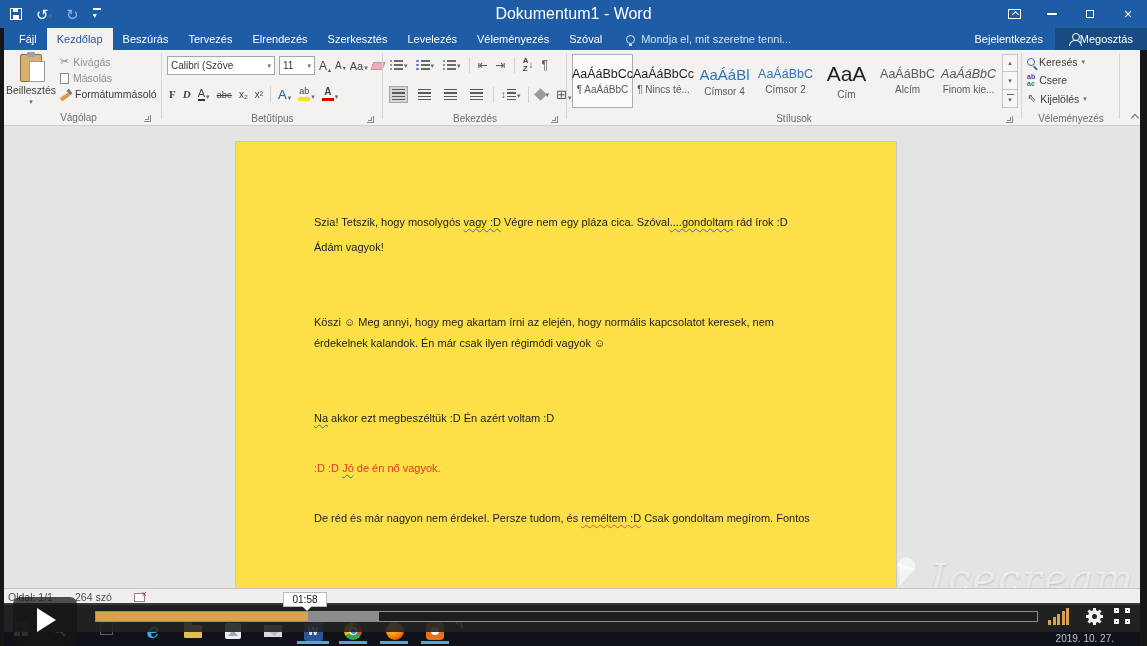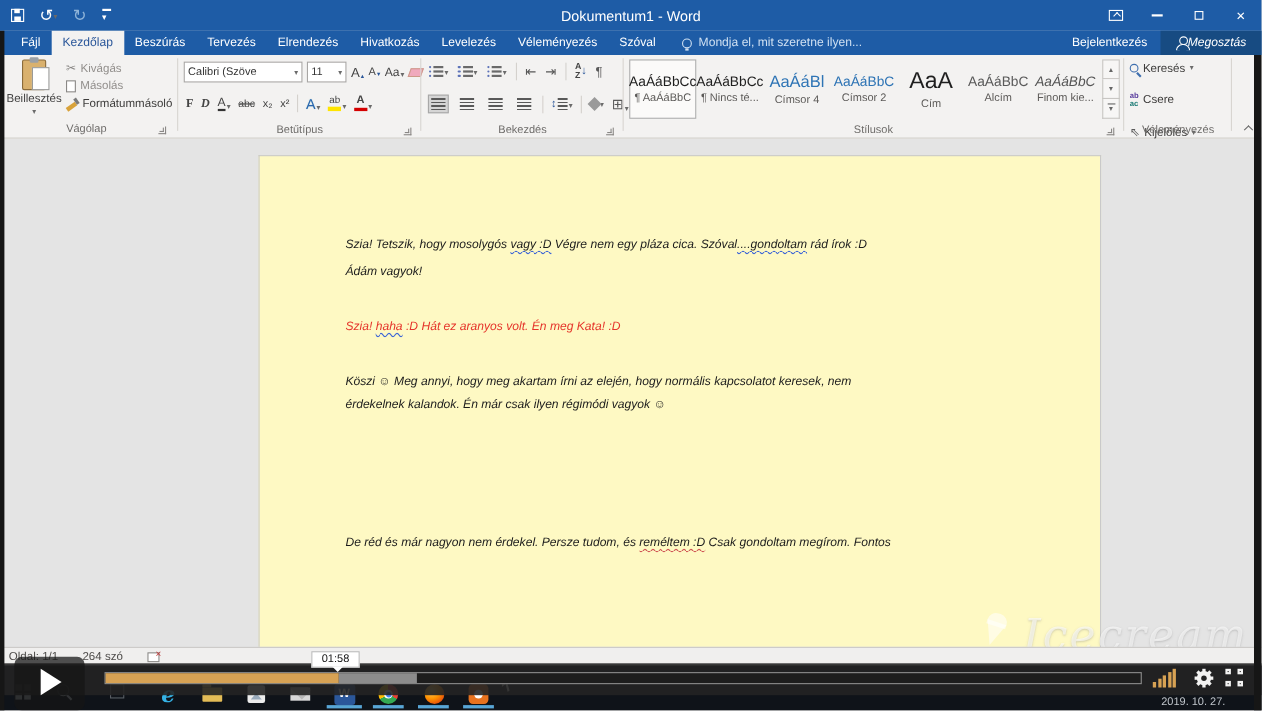--- a/index.html
+++ b/index.html
@@ -14,40 +14,40 @@
   
   .titlebar{position:absolute;left:0;top:0;width:1147px;height:28px;background:var(--titlebar-blue);color:#fff;}
   .qat{position:absolute;left:10px;top:0;height:28px;display:flex;align-items:center;gap:14px;}
   .floppy{width:12px;height:12px;border:1.5px solid #fff;position:relative;}
   .floppy::before{content:'';position:absolute;left:2px;top:-1px;width:5px;height:4px;background:#fff;}
   .floppy::after{content:'';position:absolute;left:1.5px;bottom:0;width:6px;height:4px;background:#fff;}
   .undo{font-size:15px;line-height:1;} .undo small{font-size:7px;vertical-align:2px;}
   .redo{font-size:15px;line-height:1;color:#8fb4d9;}
   .qat-more{font-size:8px;position:relative;padding-top:3px;}
   .qat-more::before{content:'';position:absolute;top:0;left:0;width:8px;height:1.5px;background:#fff;}
-  .wintitle{position:absolute;left:0;top:0;width:100%;height:28px;display:flex;align-items:center;justify-content:center;font-size:13px;color:#fff;}
+  .wintitle{position:absolute;left:0;top:0;width:100%;height:28px;display:flex;align-items:center;justify-content:center;font-size:16px;color:#fff;}
   .winctrl{position:absolute;top:0;height:28px;display:flex;align-items:center;justify-content:center;width:38px;color:#fff;}
   .ribopts{left:995px;} .minbtn{left:1033px;} .restbtn{left:1071px;} .closebtn{left:1109px;font-size:14px;}
   .ribopts-ic{width:13px;height:10px;border:1px solid #fff;position:relative;}
   .ribopts-ic::after{content:'';position:absolute;left:4px;top:2px;width:4px;height:4px;border-left:1px solid #fff;border-top:1px solid #fff;transform:rotate(45deg);}
   .min-ic{width:10px;height:1.5px;background:#fff;}
   .rest-ic{width:8px;height:8px;border:1px solid #fff;position:relative;background:var(--titlebar-blue);}
   .rest-ic::before{content:'';position:absolute;left:2px;top:-3px;width:8px;height:8px;border:1px solid #fff;z-index:-1;}
 
   
   .tabsrow{position:absolute;left:0;top:28px;width:1147px;height:22px;background:var(--titlebar-blue);display:flex;align-items:stretch;color:#fff;font-size:11px;}
   .tab{display:flex;align-items:center;padding:0 10px;white-space:nowrap;}
   .tab.active{background:var(--ribbon-bg);color:#2b579a;}
   .tab.filetab{margin-left:9px;}
   .tellme{display:flex;align-items:center;gap:6px;color:#cfe0f2;padding-left:14px;font-size:11px;}
   .bulb{width:9px;height:9px;border:1.2px solid #cfe0f2;border-radius:50%;position:relative;}
   .bulb::after{content:'';position:absolute;left:2px;bottom:-3px;width:3px;height:2px;background:#cfe0f2;}
   .tabs-right{margin-left:auto;display:flex;align-items:stretch;}
   .signin{display:flex;align-items:center;padding:0 12px;}
-  .sharebtn{display:flex;align-items:center;gap:6px;padding:0 14px;background:#174b82;width:92px;font-style:italic;}
+  .sharebtn{display:flex;align-items:center;gap:6px;padding:0 14px;background:#174b82;width:92px;}
   .person{width:12px;height:12px;position:relative;}
   .person::before{content:'';position:absolute;left:3px;top:0;width:6px;height:6px;border:1.2px solid #fff;border-radius:50%;}
   .person::after{content:'';position:absolute;left:0;bottom:-1px;width:11px;height:5px;border:1.2px solid #fff;border-bottom:none;border-radius:6px 6px 0 0;}
 
   
   .ribbon{position:absolute;left:0;top:50px;width:1147px;height:76px;background:var(--ribbon-bg);border-bottom:1px solid #d2cfcb;color:#444;}
   .gsep{position:absolute;top:3px;height:66px;width:1px;background:#d8d5d1;}
   .glabel{position:absolute;bottom:2px;font-size:10px;color:#6e6c6a;text-align:center;}
   .launcher{position:absolute;bottom:3px;width:7px;height:7px;border-right:1.2px solid #8a8886;border-bottom:1.2px solid #8a8886;}
   .launcher::before{content:'';position:absolute;right:1px;bottom:1px;width:3px;height:3px;border-right:1.2px solid #8a8886;border-bottom:1.2px solid #8a8886;}
@@ -97,32 +97,32 @@
   .st-h .st-sample{color:var(--heading-blue);}
   .st-title .st-sample{font-size:21px;}
   .st-sub .st-sample{color:#5a5a5a;}
   .st-it .st-sample{font-style:italic;color:#555;}
   .stscroll{position:absolute;right:2px;top:4px;width:16px;display:flex;flex-direction:column;}
   .stscroll div{height:18px;border:1px solid #c8c6c3;border-top-width:0;display:flex;align-items:center;justify-content:center;font-size:7px;color:#666;background:#f7f6f5;}
   .stscroll div:first-child{border-top-width:1px;}
   .stmore{flex-direction:column;line-height:1;}
   .stmore::before{content:'';width:7px;height:1.5px;background:#666;margin-bottom:1px;}
   
-  .editcol{position:absolute;left:4px;top:6px;display:flex;flex-direction:column;gap:16px;}
+  .editcol{position:absolute;left:4px;top:6px;display:flex;flex-direction:column;gap:5px;}
   .mag{width:8px;height:8px;border:1.5px solid #3f6fae;border-radius:50%;position:relative;}
   .mag::after{content:'';position:absolute;right:-4px;bottom:-3px;width:5px;height:1.5px;background:#3f6fae;transform:rotate(45deg);}
   .replace-ic{display:flex;flex-direction:column;font-size:7px;line-height:1;font-weight:700;}
   .replace-ic .a1{color:#5a3e9e;} .replace-ic .a2{color:#1a7a74;}
   .cursor-ic{font-size:11px;color:#5a5a5a;}
   .collapse{position:absolute;right:8px;bottom:4px;width:8px;height:8px;}
   .collapse::before{content:'';position:absolute;left:1px;top:2px;width:5px;height:5px;border-left:1.5px solid #6a6a6a;border-top:1.5px solid #6a6a6a;transform:rotate(45deg);}
 
   
   .docarea{position:absolute;left:0;top:127px;width:1147px;height:478px;background:#e4e4e4;}
-  .page{position:absolute;left:235px;top:14px;width:766px;height:470px;background:#fef9c3;border:1px solid #c9c9c9;border-bottom:none;font-style:italic;}
+  .page{position:absolute;left:235px;top:14px;width:662px;height:470px;background:#fde047;border:1px solid #c9c9c9;border-bottom:none;}
   .doctext{position:absolute;left:78px;top:70px;width:514px;font-size:11px;color:#1c1c1c;}
   .doc-par{line-height:21px;min-height:21px;margin-bottom:4px;}
   .doc-par.empty{height:19px;}
   .doc-par.red{color:var(--doc-red);}
   .wavy-blue{text-decoration:underline;text-decoration-style:wavy;text-decoration-color:var(--squiggle-blue);text-decoration-thickness:1px;text-underline-offset:2px;}
   .wavy-red{text-decoration:underline;text-decoration-style:wavy;text-decoration-color:#d05555;text-decoration-thickness:1px;text-underline-offset:2px;}
   .watermark{position:absolute;right:12px;top:428px;font-family:"DejaVu Serif",serif;font-style:italic;font-size:40px;color:rgba(255,255,255,0.62);text-shadow:0 1px 2px rgba(120,120,120,0.35);letter-spacing:2px;z-index:2;}
   .cone{position:absolute;left:-36px;top:10px;width:0;height:0;border-left:9px solid transparent;border-right:9px solid transparent;border-top:22px solid rgba(255,255,255,0.55);transform:rotate(18deg);}
   .cone::before{content:'';position:absolute;left:-9px;top:-30px;width:18px;height:12px;border-radius:8px 8px 0 0;background:rgba(255,255,255,0.55);}
 
@@ -206,27 +206,27 @@
     </div>
   <div class="winctrl closebtn">×</div>
 </div>
 
 <div class="tabsrow">
   <div class="tab filetab">Fájl</div>
   <div class="tab active">Kezdőlap</div>
   <div class="tab">Beszúrás</div>
   <div class="tab">Tervezés</div>
   <div class="tab">Elrendezés</div>
-  <div class="tab">Hivatkozás</div>
+  <div class="tab">Szerkesztés</div>
   <div class="tab">Levelezés</div>
   <div class="tab">Véleményezés</div>
   <div class="tab">Szóval</div>
   <div class="tellme">
     <span class="bulb"></span>
-    <span>Mondja el, mit szeretne ilyen...</span>
+    <span>Mondja el, mit szeretne tenni...</span>
   </div>
   <div class="tabs-right">
     <div class="signin">Bejelentkezés</div>
     <div class="sharebtn">
       <span class="person"></span>
       <span>Megosztás</span>
     </div>
   </div>
 </div>
 
@@ -455,26 +455,27 @@
   <div class="gsep" style="left:1119px;"></div>
   <div class="collapse"></div>
 </div>
 
 <div class="docarea">
   <div class="page">
     <div class="doctext">
         <div class="doc-par"><span>Szia! Tetszik, hogy mosolygós </span><span class="wavy-blue">vagy :D</span><span> Végre nem egy pláza cica. Szóval</span><span class="wavy-blue">....gondoltam</span><span> rád írok :D</span></div>
         <div class="doc-par"><span>Ádám vagyok!</span></div>
         <div class="doc-par empty"></div>
-        <div class="doc-par red"><span>Szia! </span><span class="wavy-blue">haha</span><span> :D Hát ez aranyos volt. Én meg Kata! :D</span></div>
         <div class="doc-par red empty"></div>
         <div class="doc-par"><span>Köszi ☺ Meg annyi, hogy meg akartam írni az elején, hogy normális kapcsolatot keresek, nem érdekelnek kalandok. Én már csak ilyen régimódi vagyok ☺</span></div>
         <div class="doc-par empty"></div>
         <div class="doc-par red empty"></div>
+        <div class="doc-par"><span class="wavy-blue">Na</span><span> akkor ezt megbeszéltük :D Én azért voltam :D</span></div>
         <div class="doc-par empty"></div>
+        <div class="doc-par red"><span>:D :D </span><span class="wavy-blue">Jó</span><span> de én nő vagyok.</span></div>
         <div class="doc-par red empty"></div>
         <div class="doc-par"><span>De réd és már nagyon nem érdekel. Persze tudom, és </span><span class="wavy-red">reméltem :D</span><span> Csak gondoltam megírom. Fontos</span></div>
       </div>
   </div>
   <div class="watermark">
     <span class="cone"></span>
     <span>Icecream</span>
   </div>
 </div>
 

